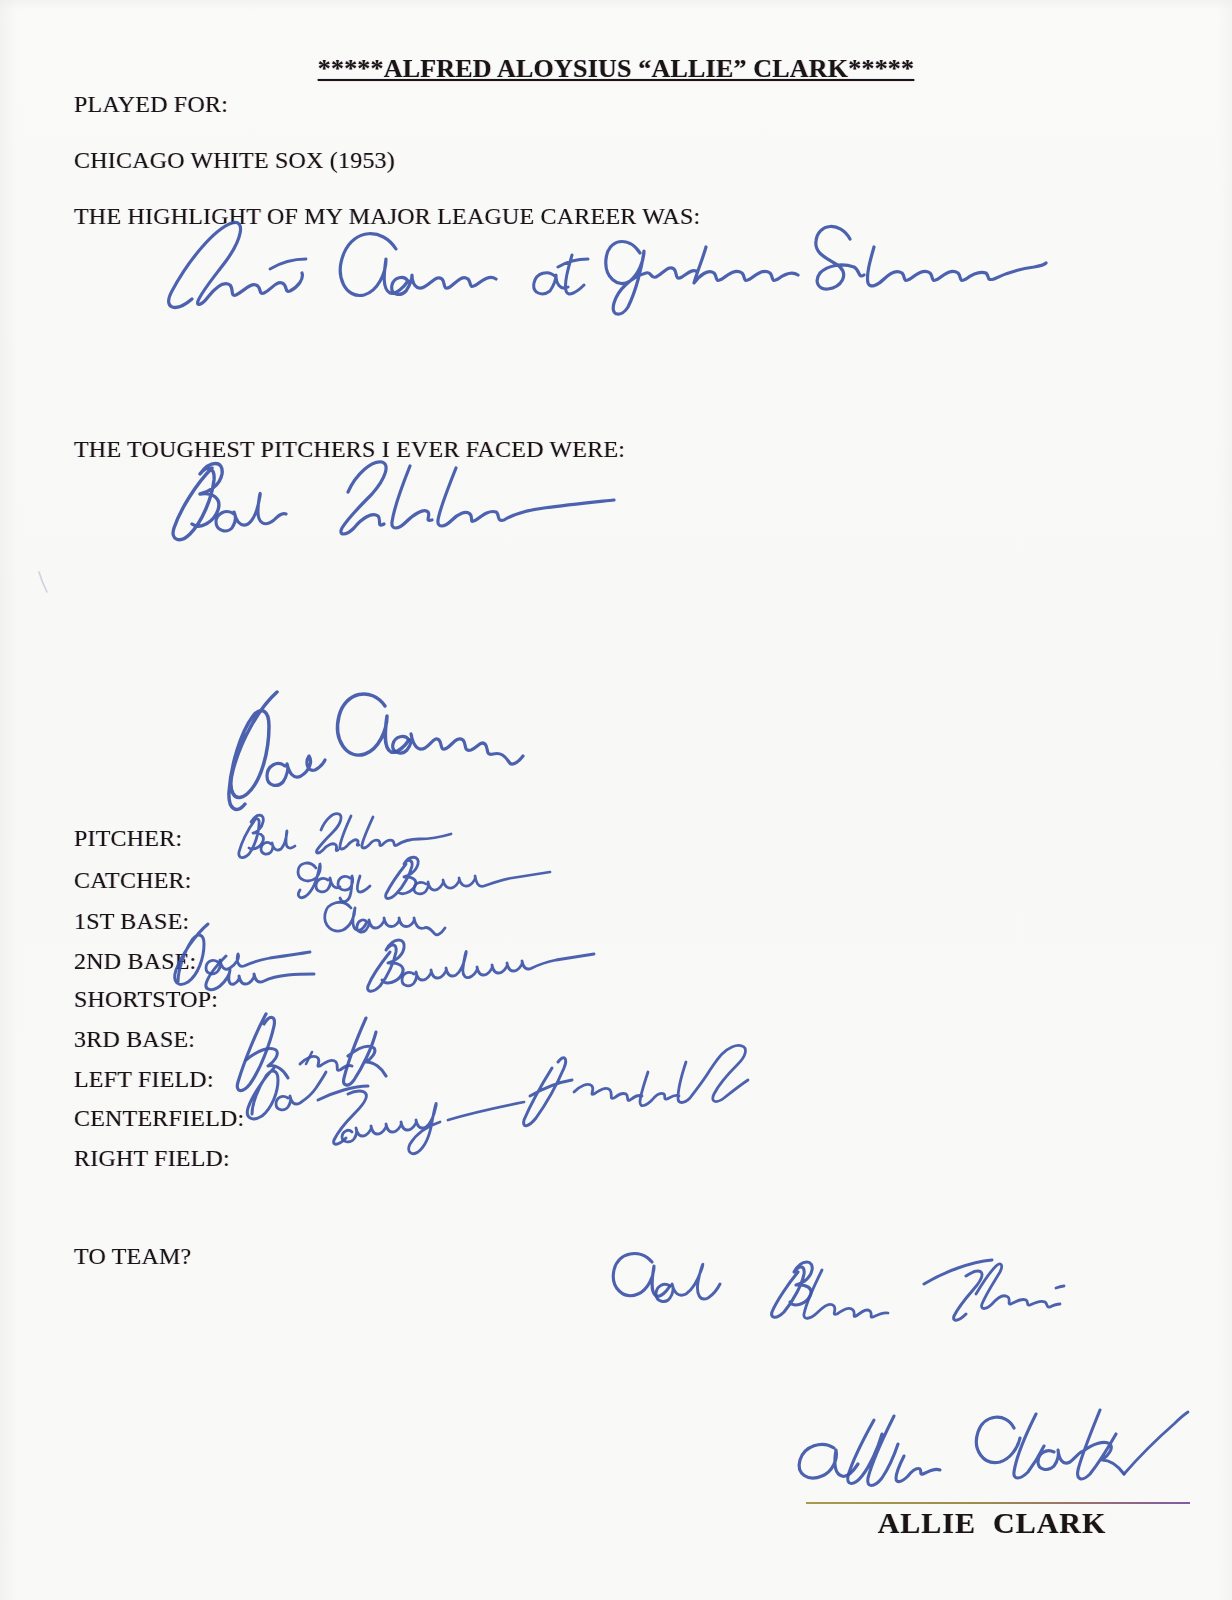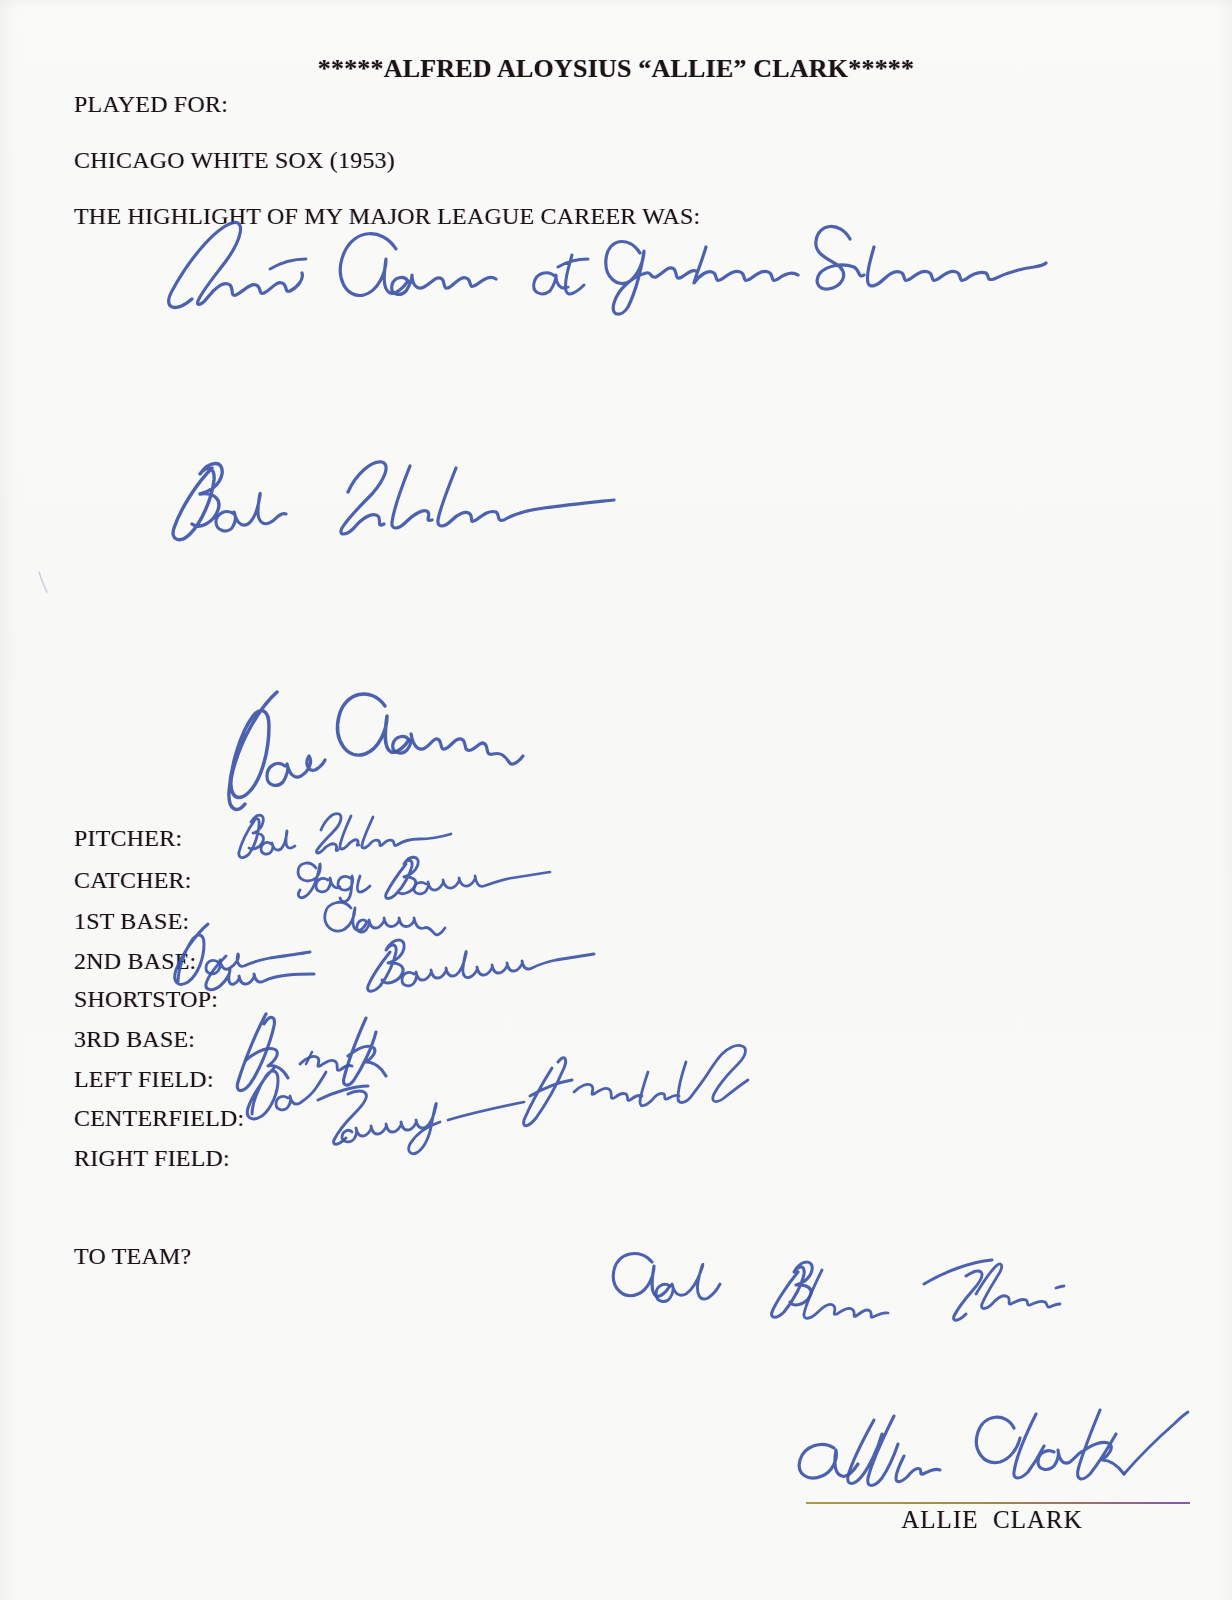--- a/index.html
+++ b/index.html
@@ -14,47 +14,49 @@
     font-family:"Liberation Serif","DejaVu Serif",serif;
     color:#181512;
   }
   .printed{
     position:absolute;left:74px;
     font-size:24px;line-height:1.12;letter-spacing:.2px;
     white-space:pre-wrap;
     text-shadow:.8px .4px 0 rgba(160,40,90,.22), -.8px -.4px 0 rgba(30,80,170,.22);
   }
   .title{
-    left:0;right:0;text-align:center;font-weight:bold;font-size:26px;letter-spacing:.2px;
+    left:0;right:0;text-align:center;font-weight:bold;font-size:26px;letter-spacing:.2px;text-decoration:underline;
   }
   .hw{position:absolute;}
   .hw svg{display:block;overflow:visible;}
   .hw path{fill:none;stroke:#3d55a8;stroke-linecap:round;stroke-linejoin:round;opacity:.92;}
   .sig-line{
     position:absolute;left:806px;top:1502px;width:384px;height:2px;
     background:linear-gradient(90deg,#9a8a2e 0%,#8c7a30 45%,#8a5a50 70%,#6b3f95 100%);
     opacity:.85;
   }
   .printed-name{
     position:absolute;left:800px;top:1506px;width:384px;text-align:center;
-    font-size:25px;letter-spacing:1px;white-space:pre-wrap;
+    font-size:30px;letter-spacing:1px;white-space:pre-wrap;
     text-shadow:.8px .4px 0 rgba(160,40,90,.2), -.8px -.4px 0 rgba(30,80,170,.2);
+    font-weight:bold;
   }
   .stray{position:absolute;}
 </style>
 </head>
 <body>
 
 <div class="page">
 
   <div class="printed title" style="top:54px">*****ALFRED ALOYSIUS “ALLIE” CLARK*****</div>
   <div class="printed" style="top:91px">PLAYED FOR:</div>
   <div class="printed" style="top:147px">CHICAGO WHITE SOX (1953)</div>
 
   <div class="printed" style="top:203px">THE HIGHLIGHT OF MY MAJOR LEAGUE CAREER WAS:</div>
+  <div class="printed" style="top:436px">THE TOUGHEST PITCHERS I EVER FACED WERE:</div>
 
   <div class="printed" style="top:825px">PITCHER:</div>
   <div class="printed" style="top:867px">CATCHER:</div>
   <div class="printed" style="top:908px">1ST BASE:</div>
   <div class="printed" style="top:948px">2ND BASE:</div>
   <div class="printed" style="top:986px">SHORTSTOP:</div>
   <div class="printed" style="top:1026px">3RD BASE:</div>
   <div class="printed" style="top:1066px">LEFT FIELD:</div>
   <div class="printed" style="top:1105px">CENTERFIELD:</div>
   <div class="printed" style="top:1145px">RIGHT FIELD:</div>

